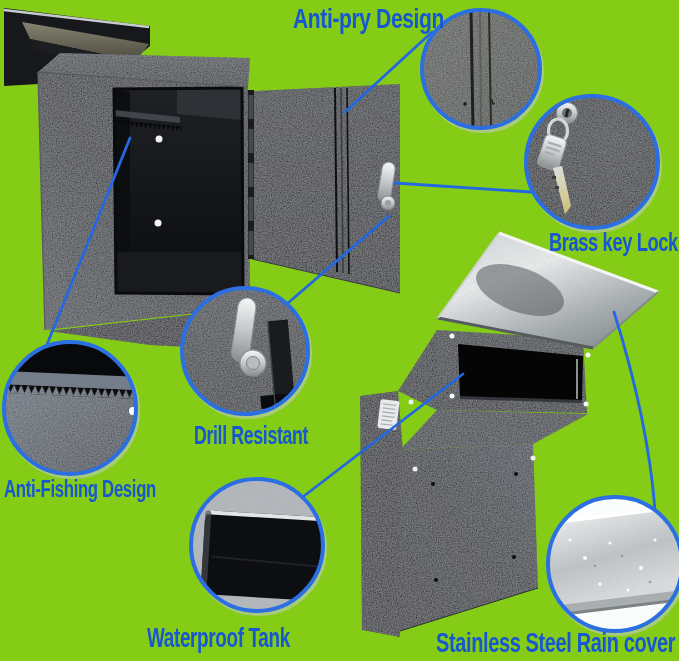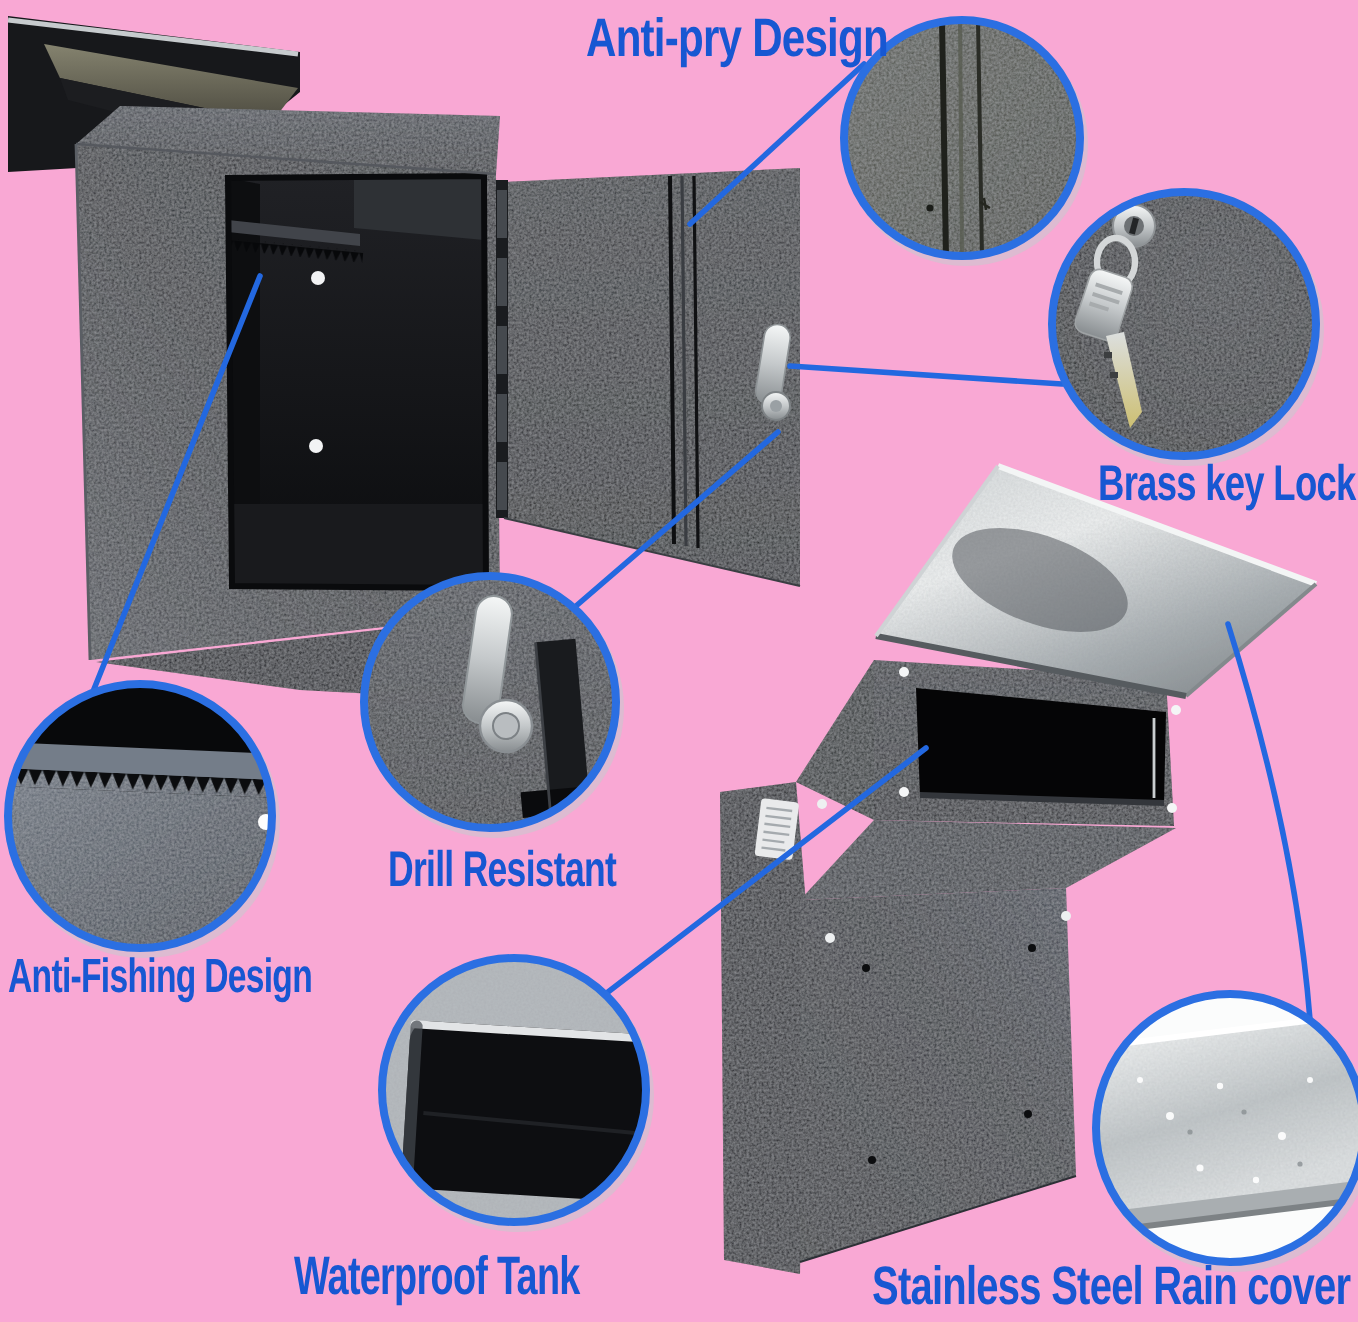--- a/index.html
+++ b/index.html
@@ -1,16 +1,16 @@
 <!DOCTYPE html>
 <html><head>
 <meta charset="utf-8">
 <style>
   html,body{margin:0;padding:0;background:#fff;}
-  .stage{position:relative;width:679px;height:661px;background:#f9a8d4;overflow:hidden;
+  .stage{position:relative;width:679px;height:661px;background:#84cc16;overflow:hidden;
          font-family:"Liberation Sans", sans-serif;}
   .stage svg{position:absolute;left:0;top:0;}
   .lbl{position:absolute;font-weight:700;color:#1757d2;white-space:nowrap;
        transform-origin:left top;letter-spacing:-0.5px;line-height:1.05;}
 </style>
 </head>
 <body>
 
 <div class="stage">
 

